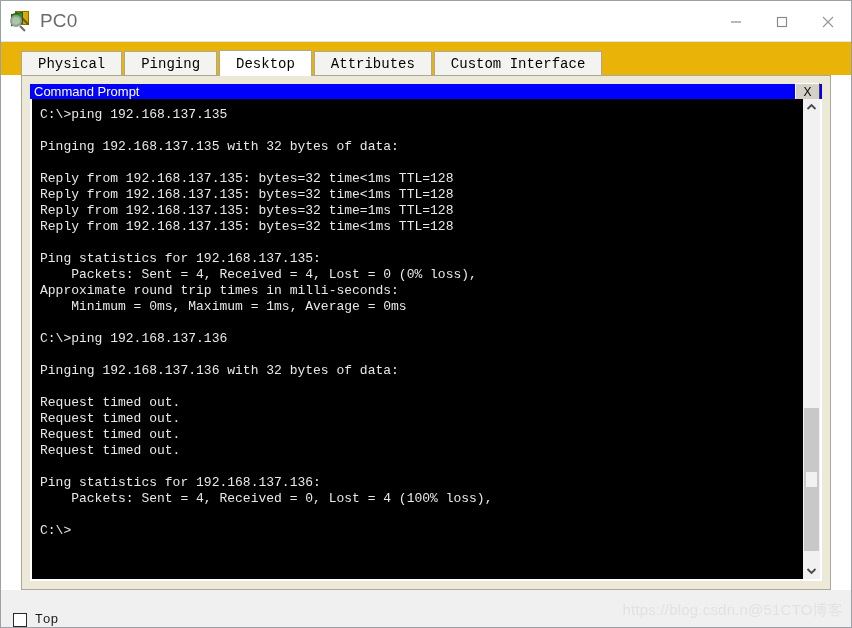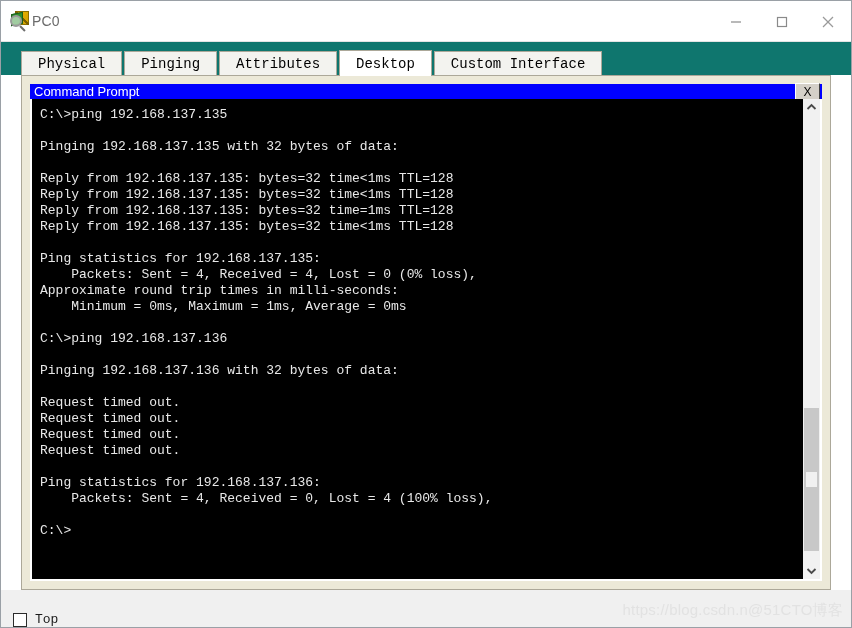--- a/index.html
+++ b/index.html
@@ -79,21 +79,22 @@
   }
   .ico-handle {
     position: absolute;
     left: 10px; top: 15px;
     width: 7px; height: 2px;
     background: #6d6d6d;
     transform: rotate(45deg);
     transform-origin: left center;
   }
   #app-title {
-    font-size: 14px;
+    margin-left: 8px;
+    font-size: 19px;
     color: #6b6b6b;
     font-family: "Liberation Sans", sans-serif;
     letter-spacing: 0.2px;
   }
   #window-controls {
     position: absolute;
     right: 0; top: 0;
     height: 41px;
     display: flex;
     align-items: center;
@@ -103,21 +104,21 @@
     height: 41px;
     display: flex;
     align-items: center;
     justify-content: center;
     color: #8a8a8a;
   }
   .winbtn svg { display: block; }
 
   
   #tabstrip-wrap {
-    background: #0f766e;
+    background: #eab308;
     padding: 8px 8px 0 20px;
     box-sizing: border-box;
   }
   #tabstrip {
     display: flex;
     align-items: flex-end;
     height: 25px;
     position: relative;
   }
   .tab {
@@ -334,22 +335,22 @@
             <line x1="13" y1="3" x2="3" y2="13" stroke="#9a9a9a" stroke-width="1.3"></line>
           </svg>
       </div>
     </div>
   </div>
 
   <div id="tabstrip-wrap">
     <div id="tabstrip">
       <div class="tab">Physical</div>
       <div class="tab">Pinging</div>
+      <div class="tab active">Desktop</div>
       <div class="tab">Attributes</div>
-      <div class="tab active">Desktop</div>
       <div class="tab">Custom Interface</div>
     </div>
   </div>
 
   <div id="desktop-panel">
     <div id="cmd-window">
 
       <div id="cmd-titlebar">
         <div id="cmd-title">Command Prompt</div>
         <div id="cmd-close">X</div>

